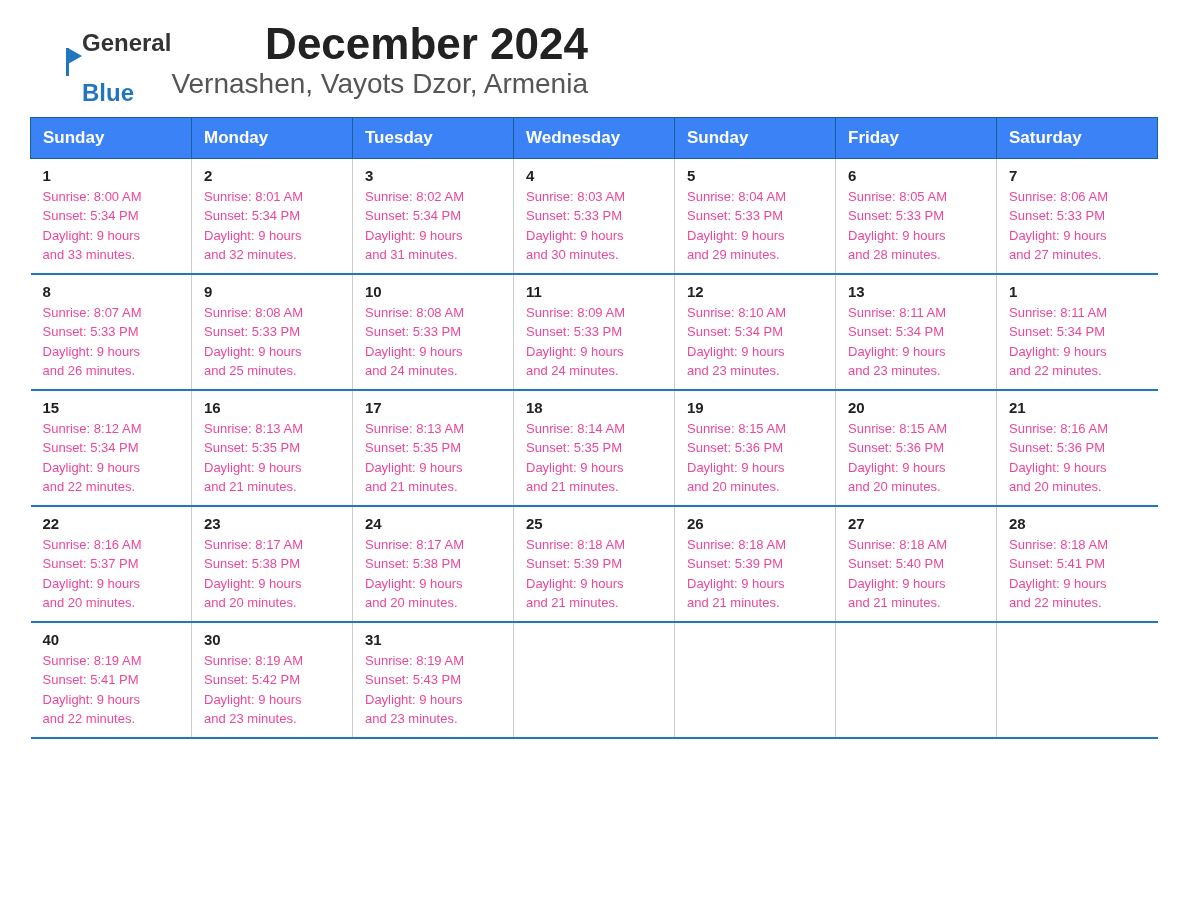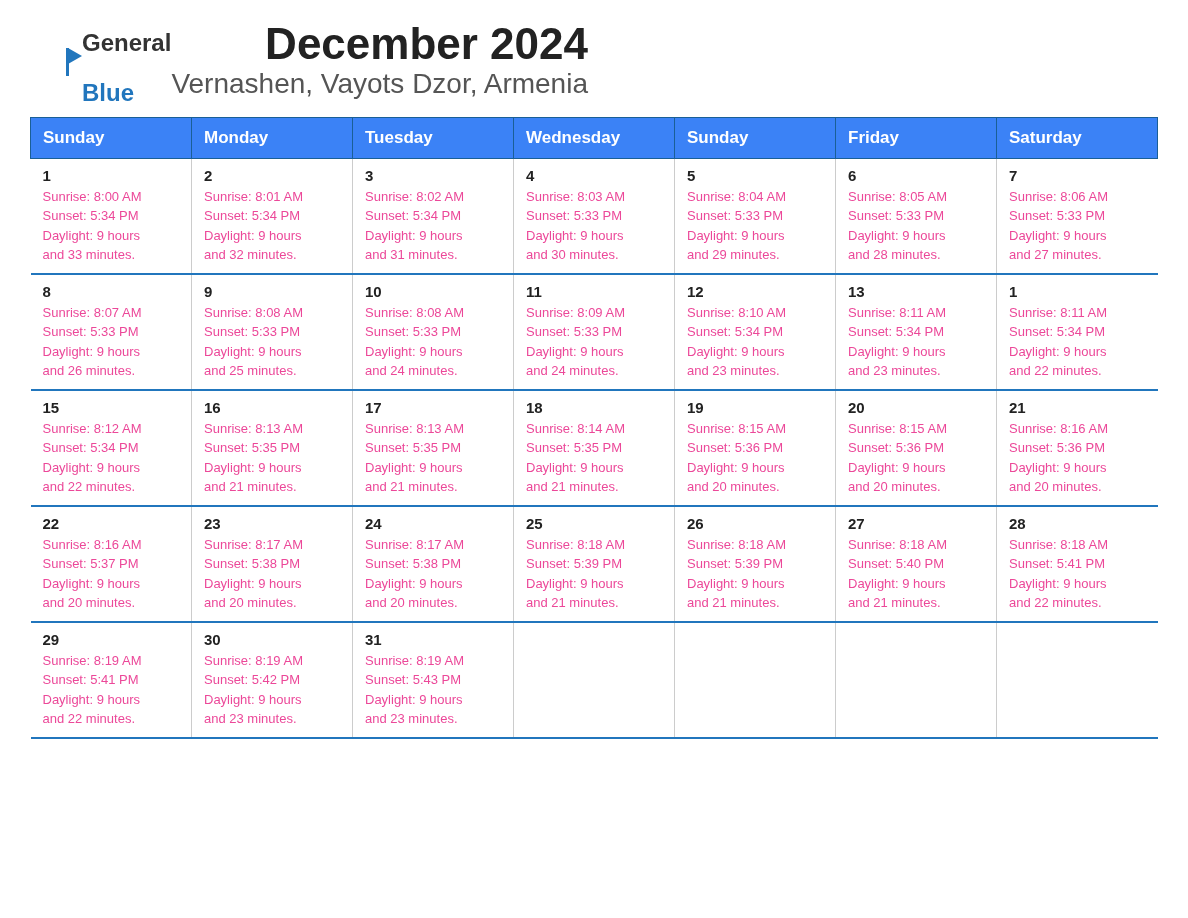--- a/index.html
+++ b/index.html
@@ -385,21 +385,21 @@
         <div class="day-info">
           Sunrise: 8:18 AM<br>
           Sunset: 5:41 PM<br>
           Daylight: 9 hours<br>
           and 22 minutes.
         </div>
       </td>
       </tr>
       <tr>
         <td>
-        <span class="day-number">29</span>
+        <span class="day-number">40</span>
         <div class="day-info">
           Sunrise: 8:19 AM<br>
           Sunset: 5:41 PM<br>
           Daylight: 9 hours<br>
           and 22 minutes.
         </div>
       </td>
         <td>
         <span class="day-number">30</span>
         <div class="day-info">

